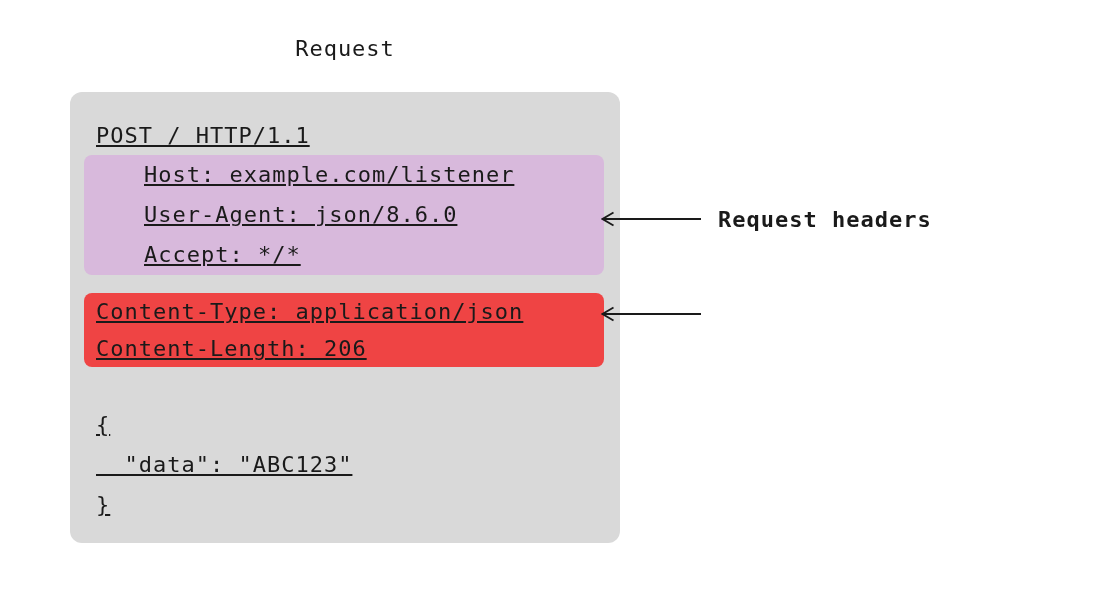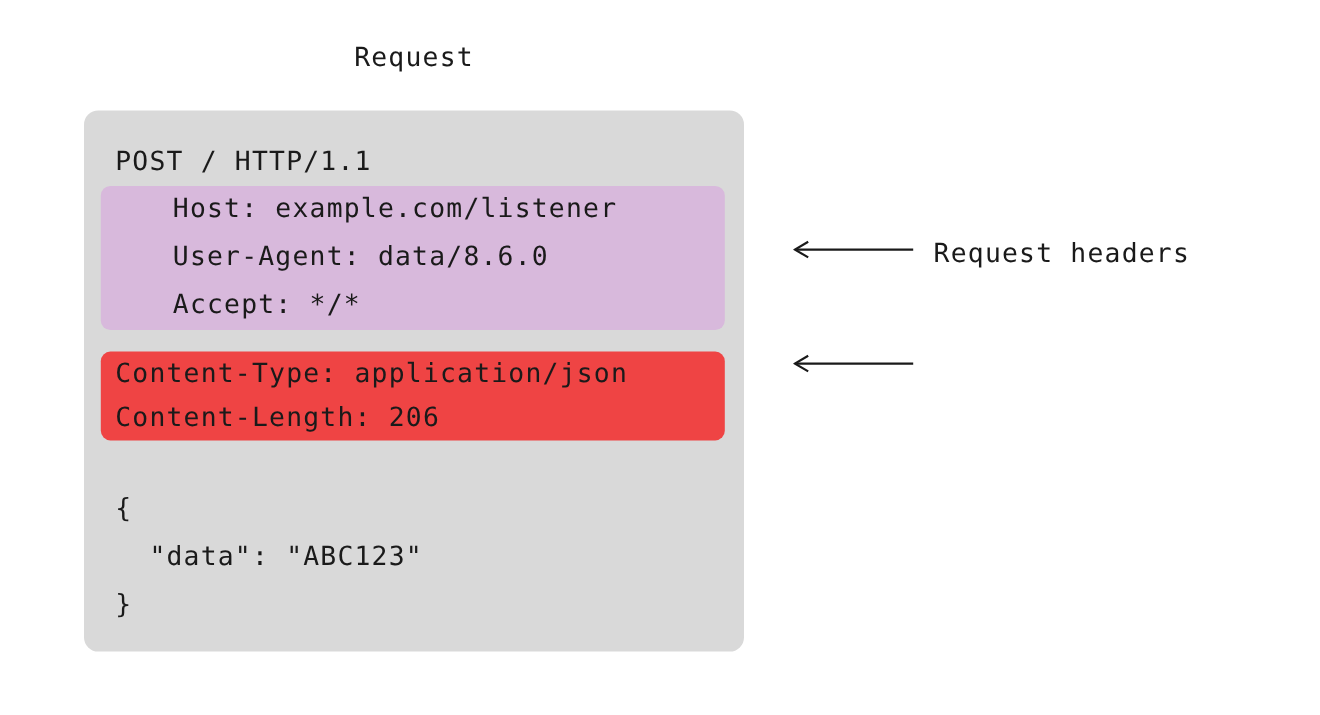--- a/index.html
+++ b/index.html
@@ -32,20 +32,21 @@
     position: absolute;
     left: 70px;
     top: 92px;
     width: 550px;
     height: 451px;
     background: #d9d9d9;
     border-radius: 12px;
     padding-top: 24px;
     font-size: 22px;
     letter-spacing: 1px;
+    text-decoration: underline;
   }
   .code-line {
     height: 40px;
     line-height: 40px;
     padding-left: 26px;
     white-space: pre;
     font-size: 22px;
     letter-spacing: 1px;
     color: #1a1a1a;
   }
@@ -56,23 +57,25 @@
   }
   .hl-block .code-line {
     padding-left: 12px;
   }
   .hl-purple { background: #d8b9dc; margin-top: -1px; padding-left: 48px; }
   .hl-teal   { background: #ef4444; margin-top: 18px; height: 74px; overflow: hidden; }
   .hl-teal .code-line { height: 37px; line-height: 37px; }
   .body-spacer { height: 38px; }
   .annotation-row {
     position: absolute;
-    left: 661px;
+    left: 601px;
     height: 40px;
     display: flex;
+    align-items: center;
+    font-weight: bold;
   }
   .annotation-row.first  { top: 199px; }
   .annotation-row.second { top: 294px; }
   .arrow-icon {
     width: 101px;
     height: 18px;
     flex: 0 0 auto;
     display: block;
   }
   .annotation-label {
@@ -89,21 +92,21 @@
 <div class="stage">
 
   <div class="diagram-title">Request</div>
 
   <div class="request-panel">
 
     <div class="code-line">POST / HTTP/1.1</div>
 
     <div class="hl-block hl-purple">
       <div class="code-line">Host: example.com/listener</div>
-      <div class="code-line">User-Agent: data/8.6.0</div>
+      <div class="code-line">User-Agent: json/8.6.0</div>
       <div class="code-line">Accept: */*</div>
     </div>
 
     <div class="hl-block hl-teal">
       <div class="code-line">Content-Type: application/json</div>
       <div class="code-line">Content-Length: 206</div>
     </div>
 
     <div class="body-spacer"></div>
 

